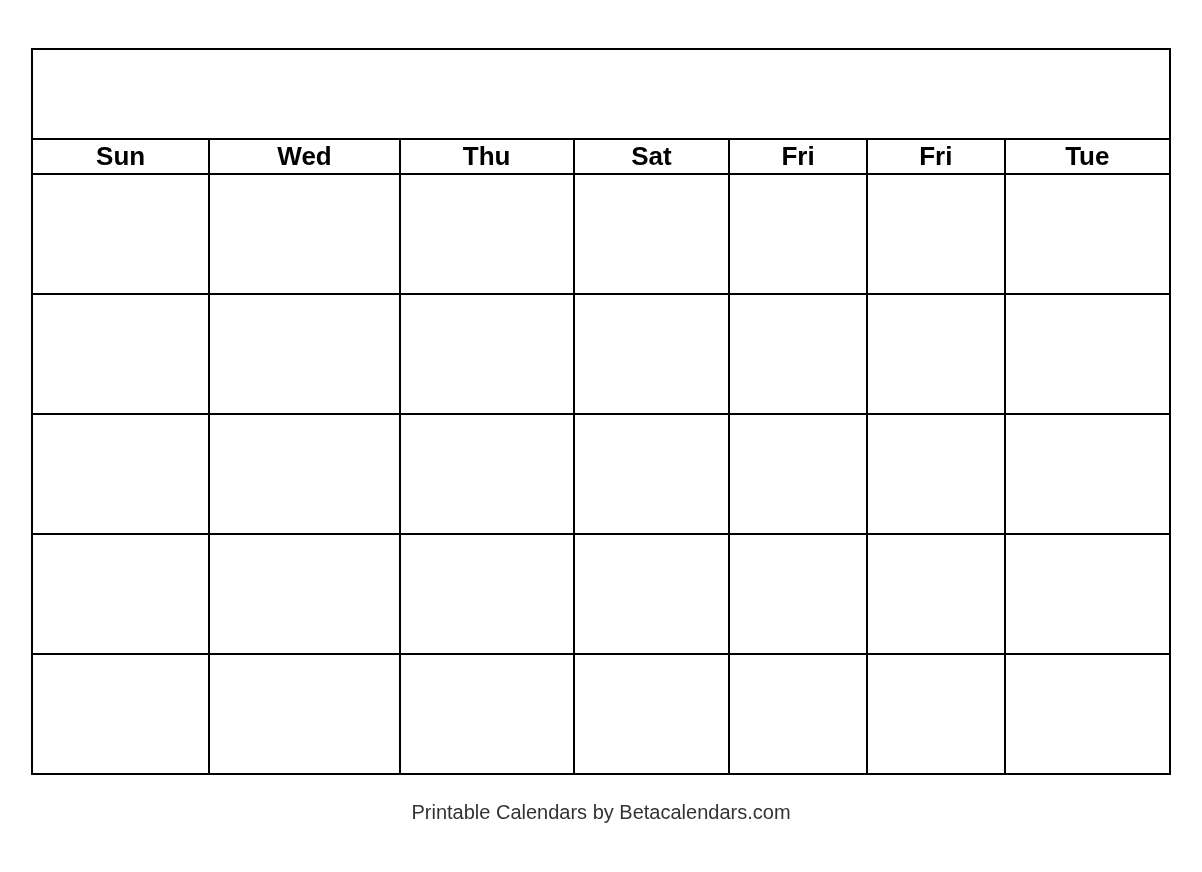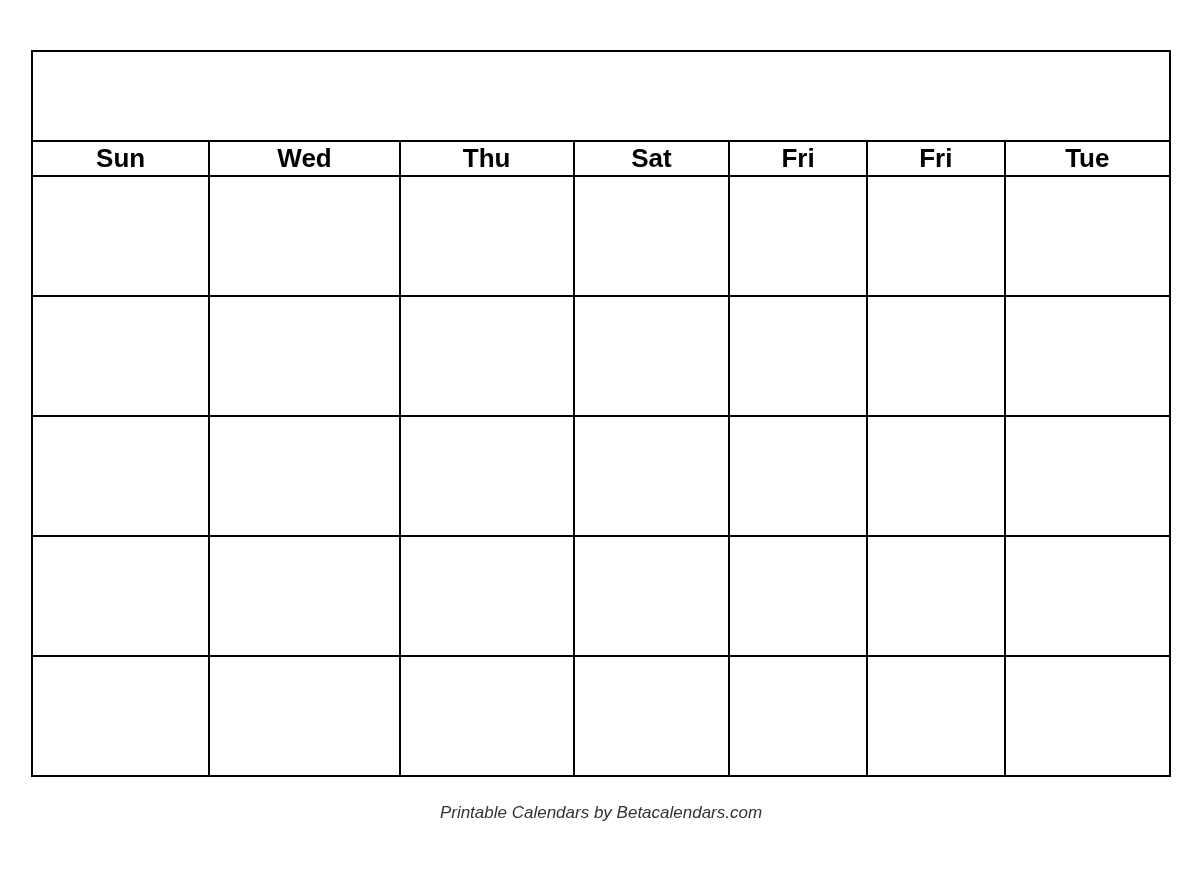--- a/index.html
+++ b/index.html
@@ -48,23 +48,22 @@
     .day-row td {
       border: 2.5px solid #000;
       height: 120px;
       vertical-align: top;
       padding: 6px;
     }
 
     .footer {
       text-align: center;
       margin-top: 26px;
-      font-size: 17px;
+      font-size: 20px;
       color: #333;
-      font-style: italic;
     }
   </style>
 </head>
 <body>
 
 <div class="calendar-wrapper">
   <table class="calendar-table">
     <tbody>
 
       <tr class="title-row">

